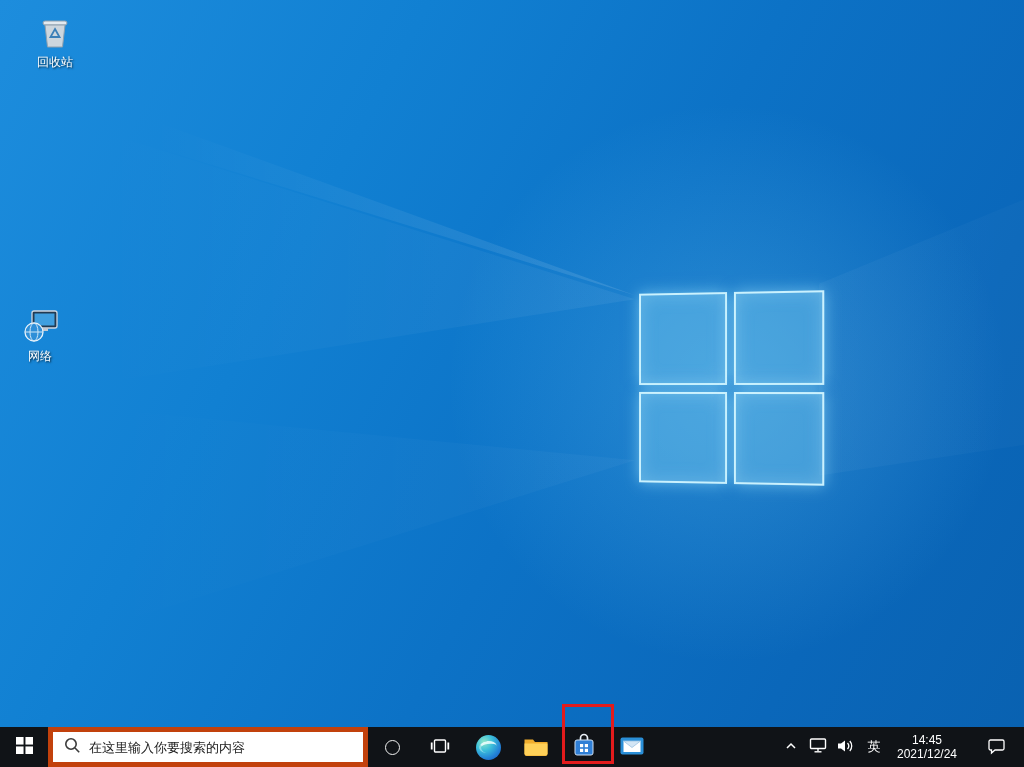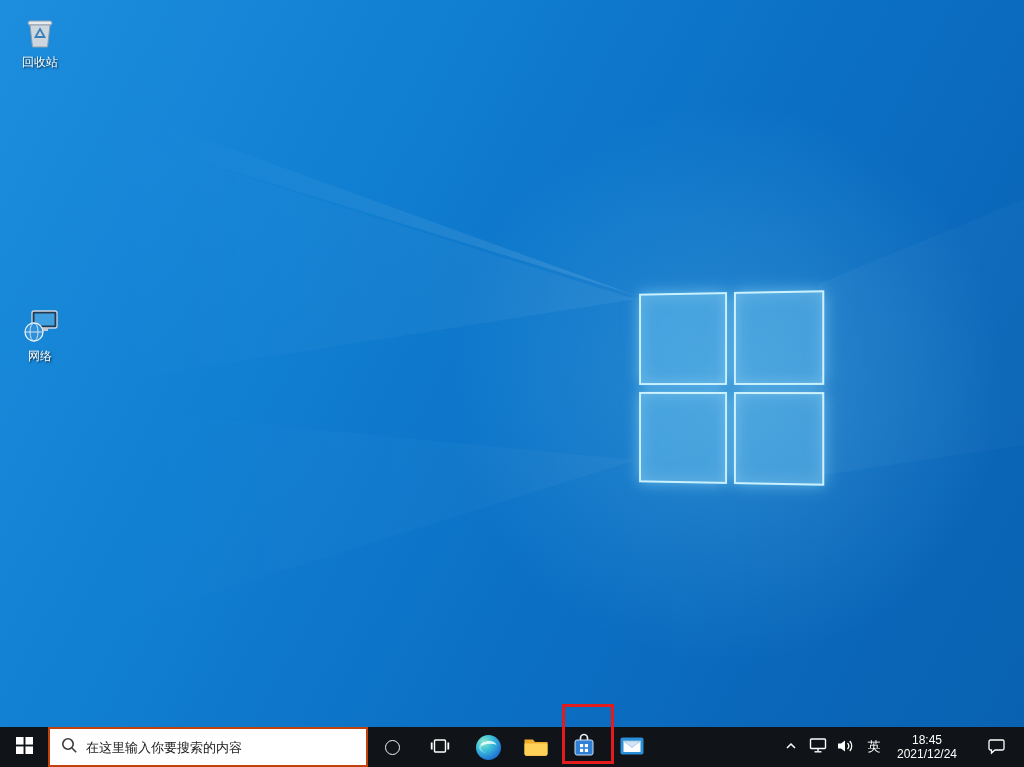--- a/index.html
+++ b/index.html
@@ -49,21 +49,21 @@
     position:absolute; left:0; bottom:0; width:1024px; height:40px;
     background:#101317; display:flex; align-items:center; z-index:10;
   }
   .tb-btn {
     width:48px; height:40px; flex:0 0 48px;
     display:flex; align-items:center; justify-content:center;
     background:transparent; border:none; cursor:pointer;
   }
   .searchbox {
     width:320px; height:40px; flex:0 0 320px;
-    background:#ffffff; border:2px solid #c2410c;
+    background:#ffffff; border:5px solid #c2410c;
     display:flex; align-items:center; gap:8px; padding:0 10px;
   }
   .searchbox input {
     border:none; outline:none; background:transparent;
     font-family:"Liberation Sans","DejaVu Sans",sans-serif;
     font-size:13px; color:#1b1b1b; width:100%;
   }
   .searchbox input::placeholder { color:#1b1b1b; opacity:1; }
   .cortana-ring { width:15px; height:15px; border:1.6px solid #f2f2f2; border-radius:50%; }
   .edge-circle {
@@ -107,21 +107,21 @@
   <div class="beam beam-up"></div>
   <div class="beam beam-right"></div>
 
   <div class="winlogo">
     <div class="pane"></div>
     <div class="pane"></div>
     <div class="pane"></div>
     <div class="pane"></div>
   </div>
 
-  <div class="dicon" style="top:10px;">
+  <div class="dicon" style="top:10px;margin-left:15px;">
     <div class="glyph">
       <svg width="40" height="40" viewBox="0 0 40 40">
         <rect x="8" y="10" width="24" height="4" rx="2" fill="#e3eaf0" stroke="#8fa0ae" stroke-width="1"></rect>
         <path d="M10 14 L30 14 L27.5 36 L12.5 36 Z" fill="#ccd6de" stroke="#8fa0ae" stroke-width="1"></path>
         <path d="M20 18 l4.5 8 h-9 z" fill="none" stroke="#3b7fb8" stroke-width="1.8"></path>
       </svg>
     </div>
     <div class="dlabel">回收站</div>
   </div>
 
@@ -241,21 +241,21 @@
             <polygon points="1,5.5 4,5.5 8,2.5 8,13.5 4,10.5 1,10.5" fill="#fff"></polygon>
             <path d="M10.5 5 a4.5 4.5 0 0 1 0 6" fill="none" stroke="#fff" stroke-width="1.3"></path>
             <path d="M12.8 3 a7.5 7.5 0 0 1 0 10" fill="none" stroke="#fff" stroke-width="1.3"></path>
           </svg>
         </span>
       </button>
 
       <button class="tray-btn ime">英</button>
 
       <button class="tray-btn clock">
-        <div>18:45</div>
+        <div>14:45</div>
         <div>2021/12/24</div>
       </button>
 
       <button class="tray-btn action-center">
         <span>
           <svg width="18" height="18" viewBox="0 0 18 18">
             <path d="M2.5 3 h12 a1.5 1.5 0 0 1 1.5 1.5 v7 a1.5 1.5 0 0 1 -1.5 1.5 h-7.5 l-3.5 3 v-3 h-1 a1.5 1.5 0 0 1 -1.5 -1.5 v-7 a1.5 1.5 0 0 1 1.5 -1.5 z" fill="none" stroke="#fff" stroke-width="1.3"></path>
           </svg>
         </span>
       </button>

